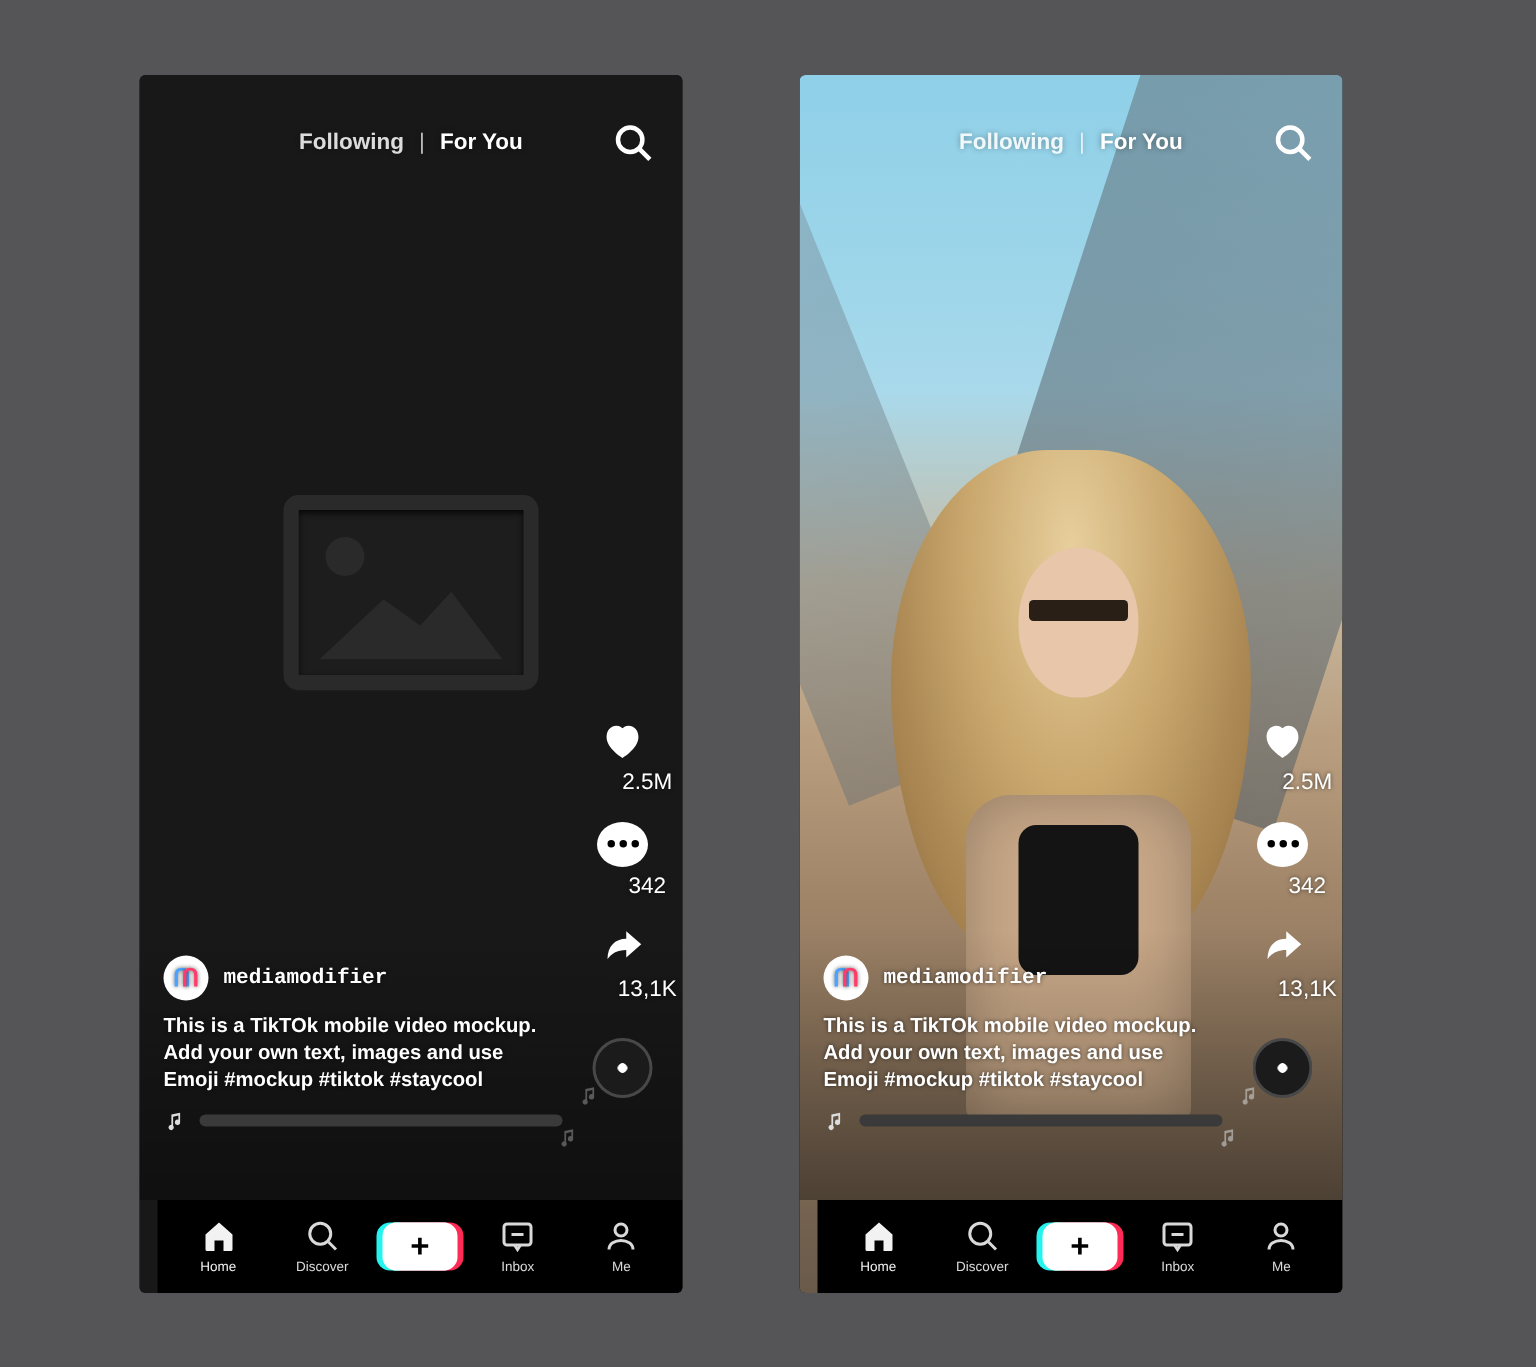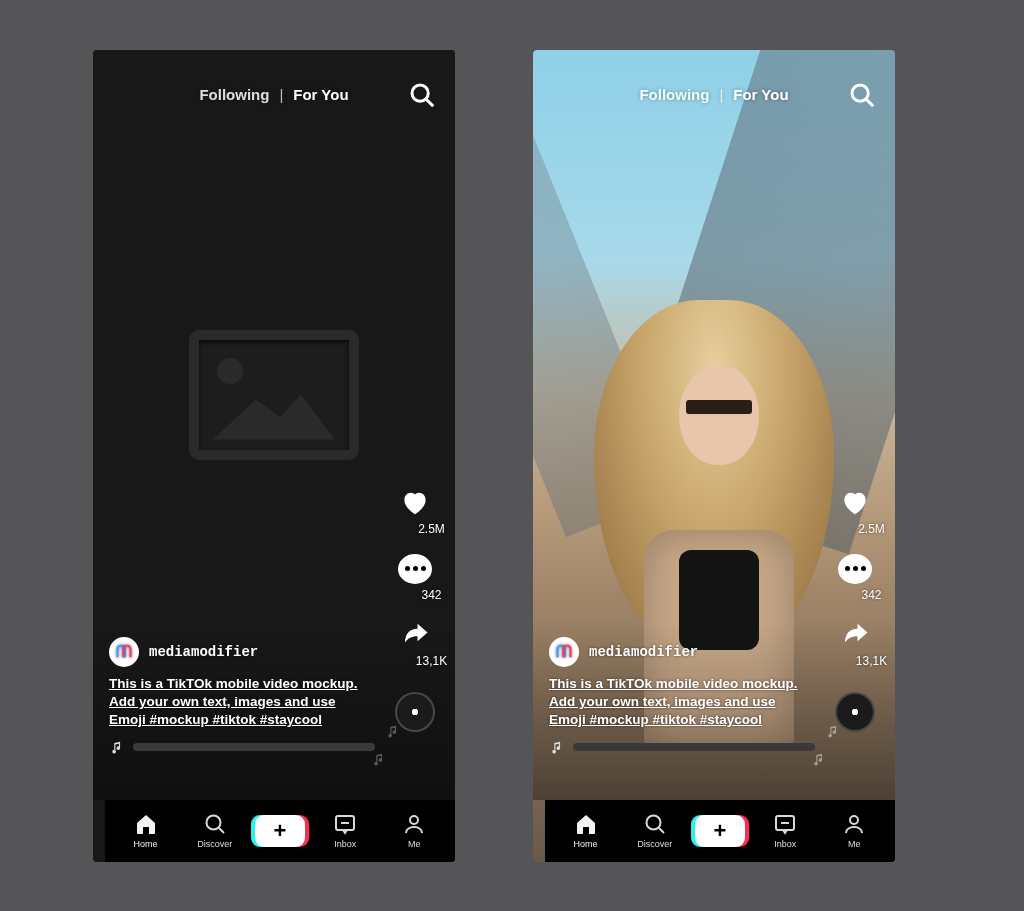--- a/index.html
+++ b/index.html
@@ -28,35 +28,35 @@
   .photo-bg .beam2{position:absolute;top:60px;left:-50px;width:120px;height:420px;background:linear-gradient(160deg,#7a8a94,#5a6870);transform:rotate(-22deg);opacity:.4;}
   .photo-bg .subject{position:absolute;left:50%;top:220px;transform:translateX(-50%);width:300px;height:500px;}
   .photo-bg .hair{position:absolute;left:30px;top:30px;width:240px;height:340px;background:radial-gradient(ellipse at 50% 20%,#e7cf9d 0%,#caa86e 40%,#a78450 75%,#8a6a3e 100%);border-radius:48% 48% 40% 40%/50% 50% 60% 60%;}
   .photo-bg .face{position:absolute;left:115px;top:95px;width:80px;height:100px;background:#e7c6aa;border-radius:50% 50% 48% 48%;}
   .photo-bg .glasses{position:absolute;left:122px;top:130px;width:66px;height:14px;background:#2a1f17;border-radius:3px;}
   .photo-bg .torso{position:absolute;left:80px;top:260px;width:150px;height:220px;background:#c7a787;border-radius:30px 30px 12px 12px;box-shadow:inset 0 0 40px rgba(0,0,0,.25);}
   .photo-bg .crop{position:absolute;left:115px;top:280px;width:80px;height:100px;background:#141414;border-radius:12px;}
   
   .actions{position:absolute;right:10px;bottom:130px;width:60px;display:flex;flex-direction:column;align-items:center;gap:18px;z-index:6;}
   .action{display:flex;flex-direction:column;align-items:center;gap:4px;color:#fff;}
-  .action .count{font-size:12px;text-shadow:0 0 3px rgba(0,0,0,.6);margin-left:33px;}
+  .action .count{font-size:15px;text-shadow:0 0 3px rgba(0,0,0,.6);margin-left:33px;}
   .heart-icon{width:34px;height:30px;}
   .comment-bubble{width:34px;height:30px;background:#fff;border-radius:50%;position:relative;display:flex;align-items:center;justify-content:center;gap:3px;}
   .comment-bubble span{width:5px;height:5px;border-radius:50%;background:#000;}
   .comment-bubble::after{content:"";position:absolute;bottom:-4px;right:8px;border:5px solid transparent;border-top-color:#fff;transform:rotate(-10deg);}
   .share-icon{width:34px;height:30px;}
   .music-disc{width:40px;height:40px;border-radius:50%;background:radial-gradient(circle at 50% 50%,#fff 0 12%,#1b1b1b 13% 100%);border:2px solid rgba(255,255,255,.2);margin-top:6px;}
   
   .caption{position:absolute;left:16px;right:80px;bottom:108px;color:#fff;z-index:6;text-shadow:0 0 3px rgba(0,0,0,.6);}
   .author-row{display:flex;align-items:center;gap:10px;margin-bottom:8px;}
   .avatar{width:30px;height:30px;border-radius:50%;background:#fff;display:flex;align-items:center;justify-content:center;font-weight:900;font-size:16px;}
   .avatar .m1{color:#4aa3ff;}
   .avatar .m2{color:#ff3b6b;margin-left:-6px;}
   .username{font-size:14px;font-weight:700;font-family:Liberation Mono, monospace;}
-  .cap-text{font-size:13.5px;font-weight:700;line-height:1.35;text-decoration:underline;}
+  .cap-text{font-size:13.5px;font-weight:700;line-height:1.35;}
   .music-row{display:flex;align-items:center;gap:10px;margin-top:10px;}
   .note-icon{width:14px;height:14px;color:#ddd;}
   .music-track{flex:1;height:8px;border-radius:5px;background:#3a3a3a;}
   .floating-notes{position:absolute;right:56px;bottom:120px;color:#777;opacity:.6;z-index:5;}
   .floating-notes svg{width:14px;height:14px;}
   .floating-notes .n2{position:absolute;top:28px;left:-14px;}
   
   .bottom-tabs{position:absolute;left:0;right:0;bottom:0;height:62px;background:#000;display:flex;align-items:center;justify-content:space-around;padding:0 6px;z-index:8;margin-left:12px;}
   .btab{display:flex;flex-direction:column;align-items:center;gap:3px;color:#fff;opacity:.95;width:58px;}
   .btab .lbl{font-size:9px;}

